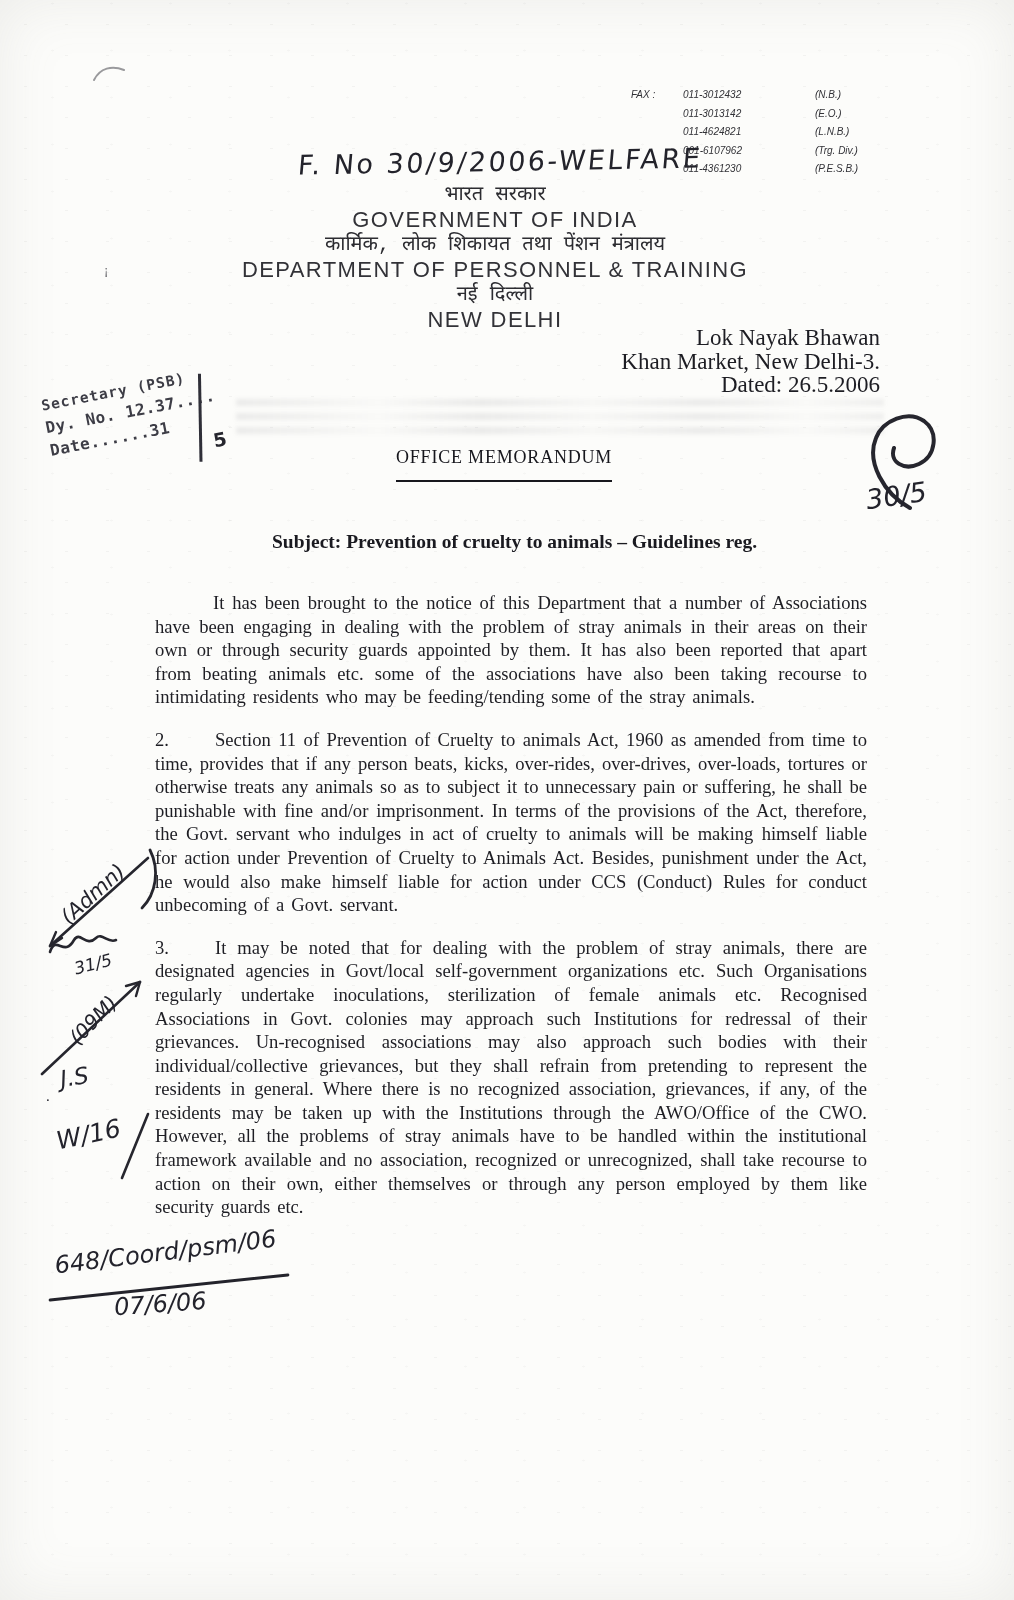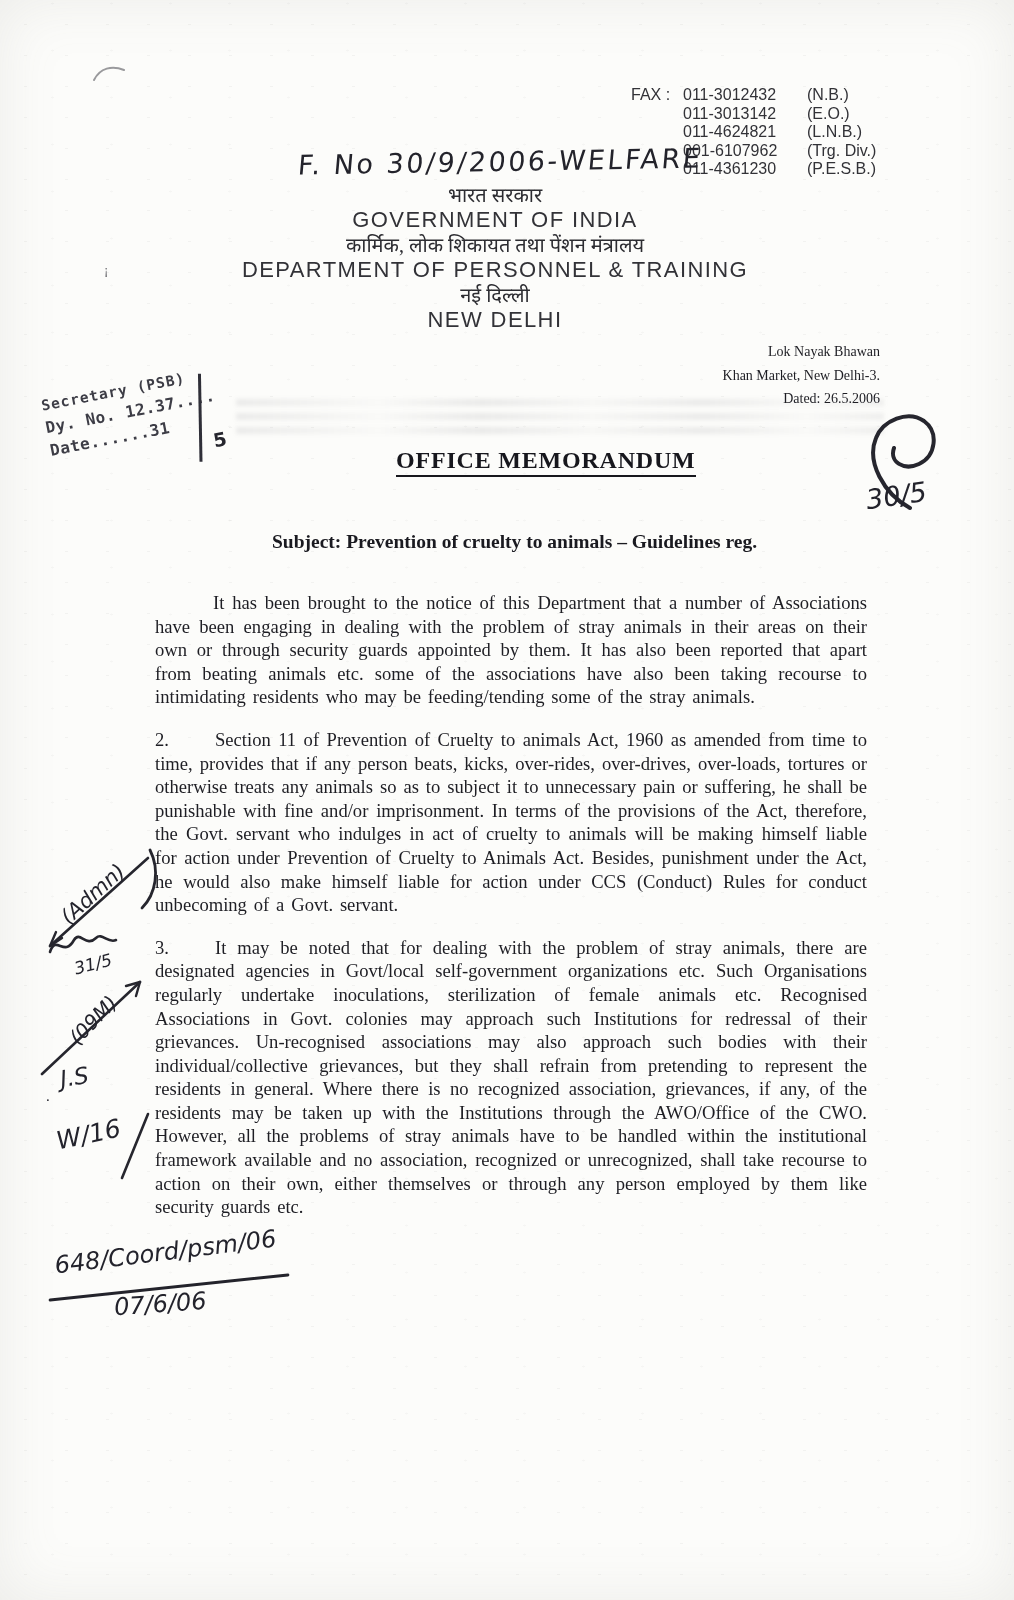--- a/index.html
+++ b/index.html
@@ -15,62 +15,62 @@
     background-image:
       radial-gradient(rgba(70,70,75,0.055) 1px, transparent 1.3px),
       radial-gradient(rgba(70,70,75,0.04) 1px, transparent 1.5px);
     background-size:41px 31px, 59px 47px;
     background-position:5px 9px, 23px 27px;
     box-shadow:inset 0 0 60px rgba(120,120,115,0.12);
     color:#1f1f24;
   }
   
   .fax{position:absolute;left:631px;top:86px;font-family:"Liberation Sans",sans-serif;
-       font-size:16px;line-height:18.6px;color:#323237;}
+       font-size:10px;line-height:18.6px;color:#323237;font-style:italic;}
   .fax-row{display:flex;}
   .fax-label{width:52px;}
   .fax-number{width:124px;}
-  .fax-unit{margin-left:0;text-align:right;}
+  .fax-unit{margin-left:8px;text-align:right;}
   
   .hand{font-family:"DejaVu Sans",sans-serif;color:#26262e;}
   .file-no{
     position:absolute;left:298px;top:146px;
     font-size:27px;letter-spacing:2.5px;
     transform:rotate(-1deg) skewX(-6deg);
     color:#23232b;white-space:nowrap;
   }
   
   .letterhead{position:absolute;left:130px;top:182px;width:730px;text-align:center;}
-  .lh-hi{font-family:Liberation Serif, serif;font-size:20px;line-height:24px;margin:1px 0;color:#2c2c31;}
+  .lh-hi{font-family:Liberation Mono, monospace;font-size:20px;line-height:24px;margin:1px 0;color:#2c2c31;}
   .lh-en{font-family:"Liberation Sans",sans-serif;font-size:22px;line-height:20px;
          letter-spacing:1.4px;margin:3px 0;color:#323237;}
   .lh-en.wide{letter-spacing:0.6px;}
   
-  .addr{position:absolute;right:134px;top:340px;text-align:right;
-        font-size:14px;line-height:23.5px;color:#1d1d23;}
+  .addr{position:absolute;right:134px;top:326px;text-align:right;
+        font-size:23px;line-height:23.5px;color:#1d1d23;}
   
   .stamp{position:absolute;left:40px;top:398px;width:250px;height:110px;
          transform:rotate(-11deg);transform-origin:left top;
          font-family:"DejaVu Sans Mono",monospace;font-weight:bold;color:#3d3d46;}
   .stamp-l1{font-size:14.5px;letter-spacing:1px;}
   .stamp-l2{font-size:16px;margin-top:5px;letter-spacing:0.5px;}
   .stamp-l3{font-size:16px;margin-top:4px;letter-spacing:0.5px;}
   .stamp-slash{position:absolute;left:152px;top:6px;width:2.5px;height:88px;
                background:#2f2f38;transform:rotate(10deg);}
   .stamp-suffix{position:absolute;left:162px;top:64px;font-size:19px;}
   
   .ghost{position:absolute;left:236px;top:392px;width:648px;}
   .ghost div{height:7px;margin:7px 0;filter:blur(2px);
     background:linear-gradient(90deg,rgba(85,85,95,.10),rgba(85,85,95,.02) 22%,
       rgba(85,85,95,.11) 38%,rgba(85,85,95,.03) 55%,rgba(85,85,95,.10) 72%,
       rgba(85,85,95,.02) 88%,rgba(85,85,95,.08));}
   
   .memo-title{position:absolute;left:396px;top:447px;
-    font-size:24px;font-weight:bold;letter-spacing:0.8px;color:#17171d;
-    border-bottom:2.4px solid #17171d;padding-bottom:1px;}
+    font-size:18px;font-weight:normal;letter-spacing:0.8px;color:#17171d;
+    border-bottom:2.4px solid #17171d;padding-bottom:12px;}
   .subject{position:absolute;left:272px;top:531px;font-size:19.5px;font-weight:bold;color:#1a1a20;text-align:center;}
   
   .body-col{position:absolute;left:155px;top:591px;width:728px;
     font-size:18.6px;line-height:23.6px;text-align:justify;color:#1e1e24;
     word-spacing:2.2px;}
   .body-col p{margin:0 16px 19px 0;}
   .indent-first{text-indent:58px;}
   .pgap{display:inline-block;width:46px;}
   
   .anno{position:absolute;color:#23232c;}

